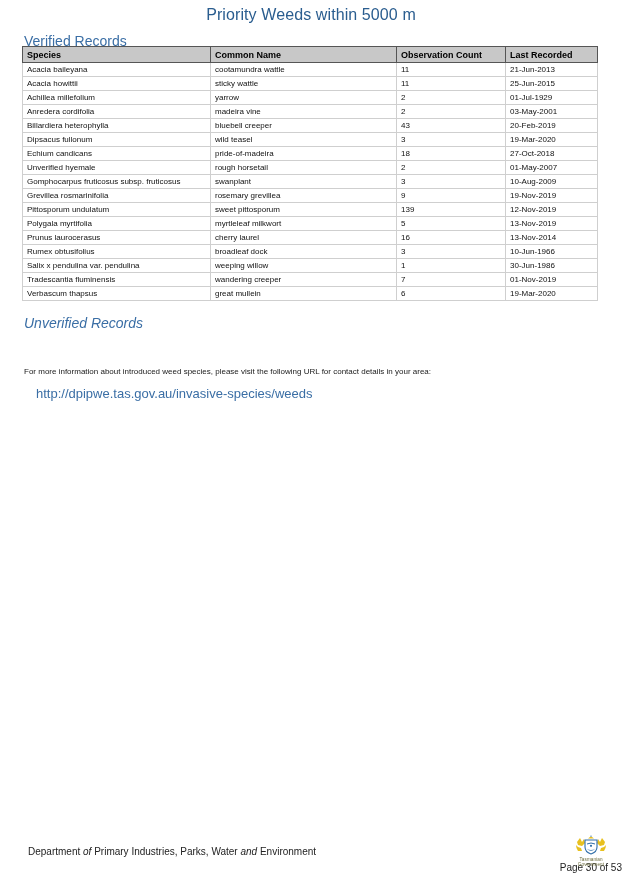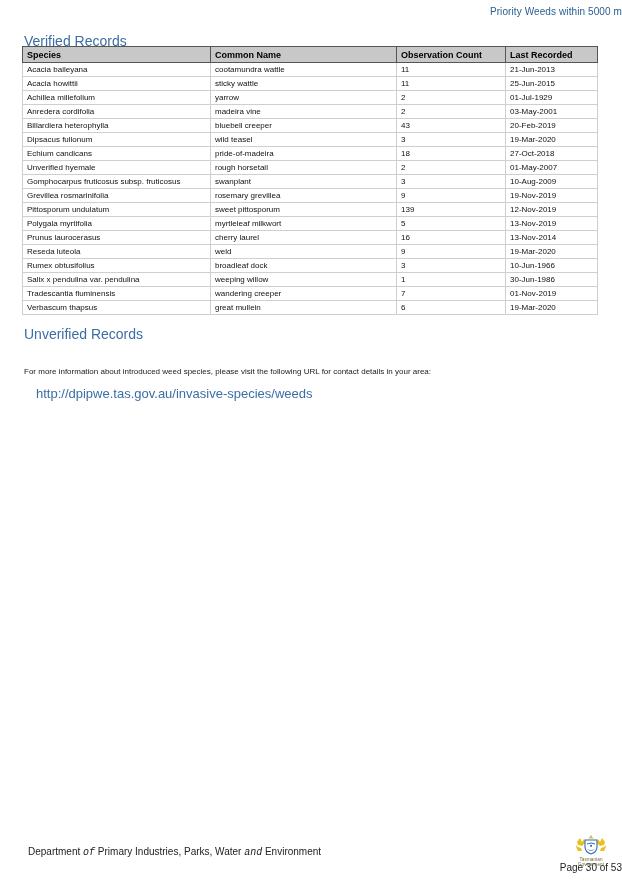--- a/index.html
+++ b/index.html
@@ -21,35 +21,35 @@
     width: 622px;
     height: 880px;
   }
 
   
   .page-title {
     position: absolute;
     left: 0;
     top: 6px;
     width: 622px;
-    text-align: right;
-    font-size: 10px;
+    text-align: center;
+    font-size: 16px;
     color: #2a5d8f;
     letter-spacing: 0.1px;
   }
 
   
   .section-heading {
     position: absolute;
     left: 24px;
     font-size: 14px;
     color: #3a6ea5;
   }
   .section-heading.verified { top: 33px; }
-  .section-heading.unverified { top: 326px; }
+  .section-heading.unverified { top: 315px; font-style: italic; }
 
   
   .records-table {
     position: absolute;
     left: 22px;
     top: 46px;
     width: 575px;
     border-collapse: collapse;
     table-layout: fixed;
     font-size: 8px;
@@ -104,21 +104,20 @@
   .footer-dept {
     position: absolute;
     left: 28px;
     top: 846px;
     font-size: 10px;
     color: #222222;
     white-space: nowrap;
   }
   .footer-dept em {
     font-style: italic;
-    font-family: Liberation Mono, monospace;
   }
   .footer-page {
     position: absolute;
     left: 0;
     top: 862px;
     width: 622px;
     text-align: right;
     font-size: 10px;
     color: #222222;
   }
@@ -241,26 +240,20 @@
           <td>5</td>
           <td>13-Nov-2019</td>
         </tr>
         <tr>
           <td>Prunus laurocerasus</td>
           <td>cherry laurel</td>
           <td>16</td>
           <td>13-Nov-2014</td>
         </tr>
         <tr>
-          <td>Reseda luteola</td>
-          <td>weld</td>
-          <td>9</td>
-          <td>19-Mar-2020</td>
-        </tr>
-        <tr>
           <td>Rumex obtusifolius</td>
           <td>broadleaf dock</td>
           <td>3</td>
           <td>10-Jun-1966</td>
         </tr>
         <tr>
           <td>Salix x pendulina var. pendulina</td>
           <td>weeping willow</td>
           <td>1</td>
           <td>30-Jun-1986</td>

